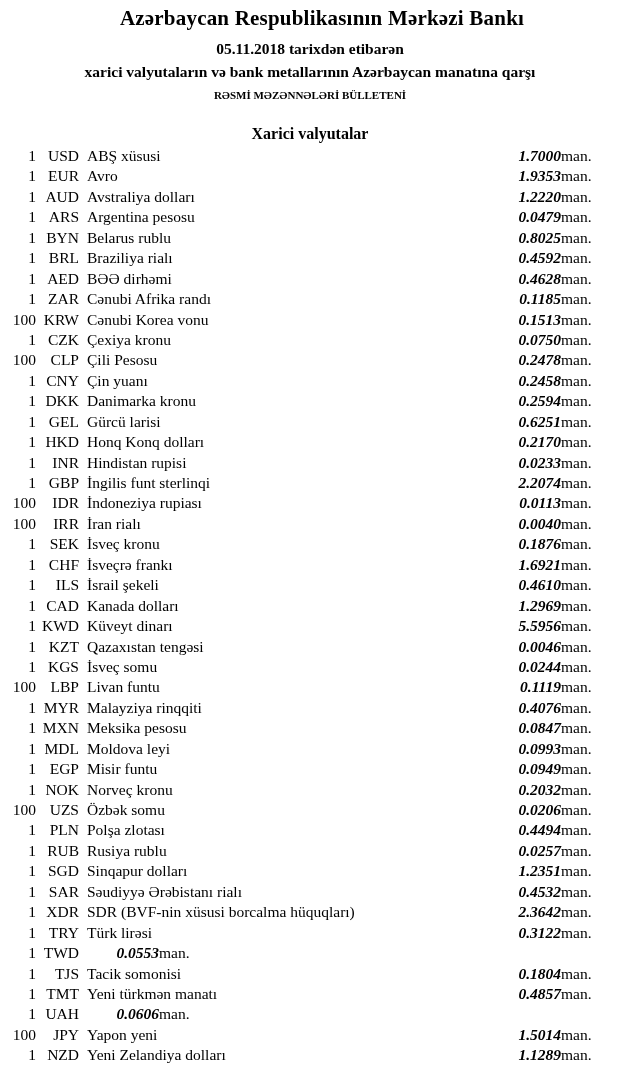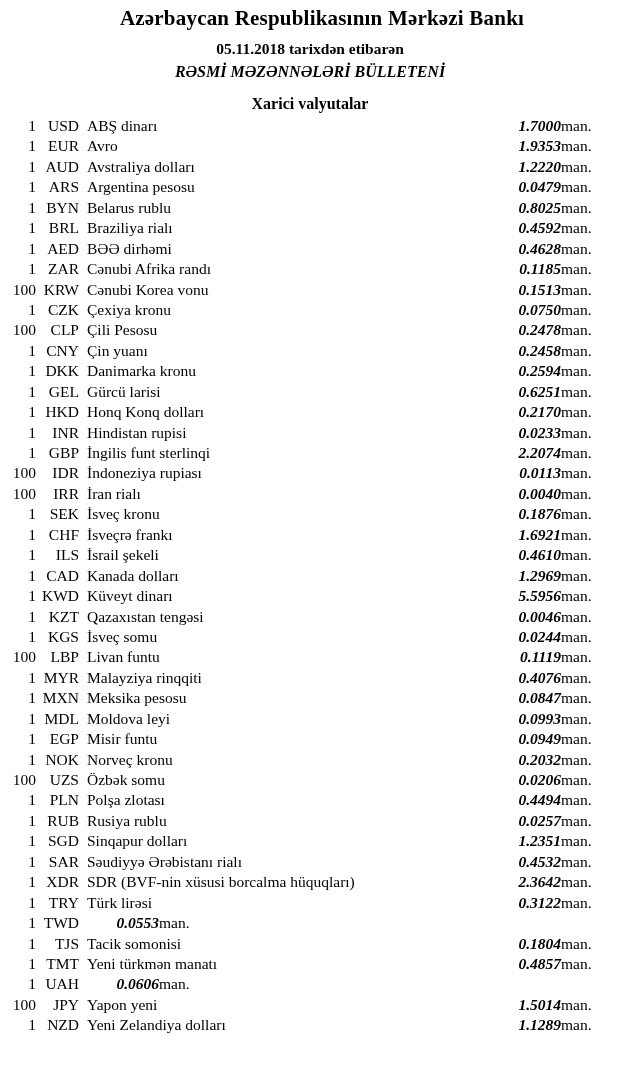--- a/index.html
+++ b/index.html
@@ -36,33 +36,32 @@
     margin-top: 7px;
   }
   .subtitle {
     font-size: 15.5px;
     line-height: 21px;
     font-weight: bold;
     text-align: center;
     margin-top: 2px;
   }
   .bulletin-title {
-    font-size: 16px;
+    font-size: 11px;
     line-height: 22px;
     font-weight: bold;
     text-align: center;
     margin-top: 2px;
-    font-style: italic;
   }
   .section-title {
     font-size: 16px;
     line-height: 20px;
     font-weight: bold;
     text-align: center;
-    margin-top: 11px;
+    margin-top: 18px;
   }
   .rows {
     margin-top: 2px;
   }
   .row {
     display: flex;
     align-items: baseline;
     height: 20.45px;
     line-height: 20.45px;
     font-size: 15.5px;
@@ -98,27 +97,28 @@
     text-align: left;
     flex: 0 0 auto;
   }
 </style>
 </head>
 <body>
 
 <div class="page">
   <div class="title">Azərbaycan Respublikasının Mərkəzi Bankı</div>
   <div class="date-line">05.11.2018 tarixdən etibarən</div>
+  <div class="subtitle">xarici valyutaların və bank metallarının Azərbaycan manatına qarşı</div>
   <div class="bulletin-title">RƏSMİ MƏZƏNNƏLƏRİ BÜLLETENİ</div>
   <div class="section-title">Xarici valyutalar</div>
   <div class="rows" id="rates-table">
       <div class="row">
         <span class="qty">1</span>
         <span class="code">USD</span>
-        <span class="name">ABŞ dinarı</span>
+        <span class="name">ABŞ xüsusi</span>
         <span class="rate">1.7000</span>
         <span class="unit">man.</span>
       </div>
       <div class="row">
         <span class="qty">1</span>
         <span class="code">EUR</span>
         <span class="name">Avro</span>
         <span class="rate">1.9353</span>
         <span class="unit">man.</span>
       </div>

